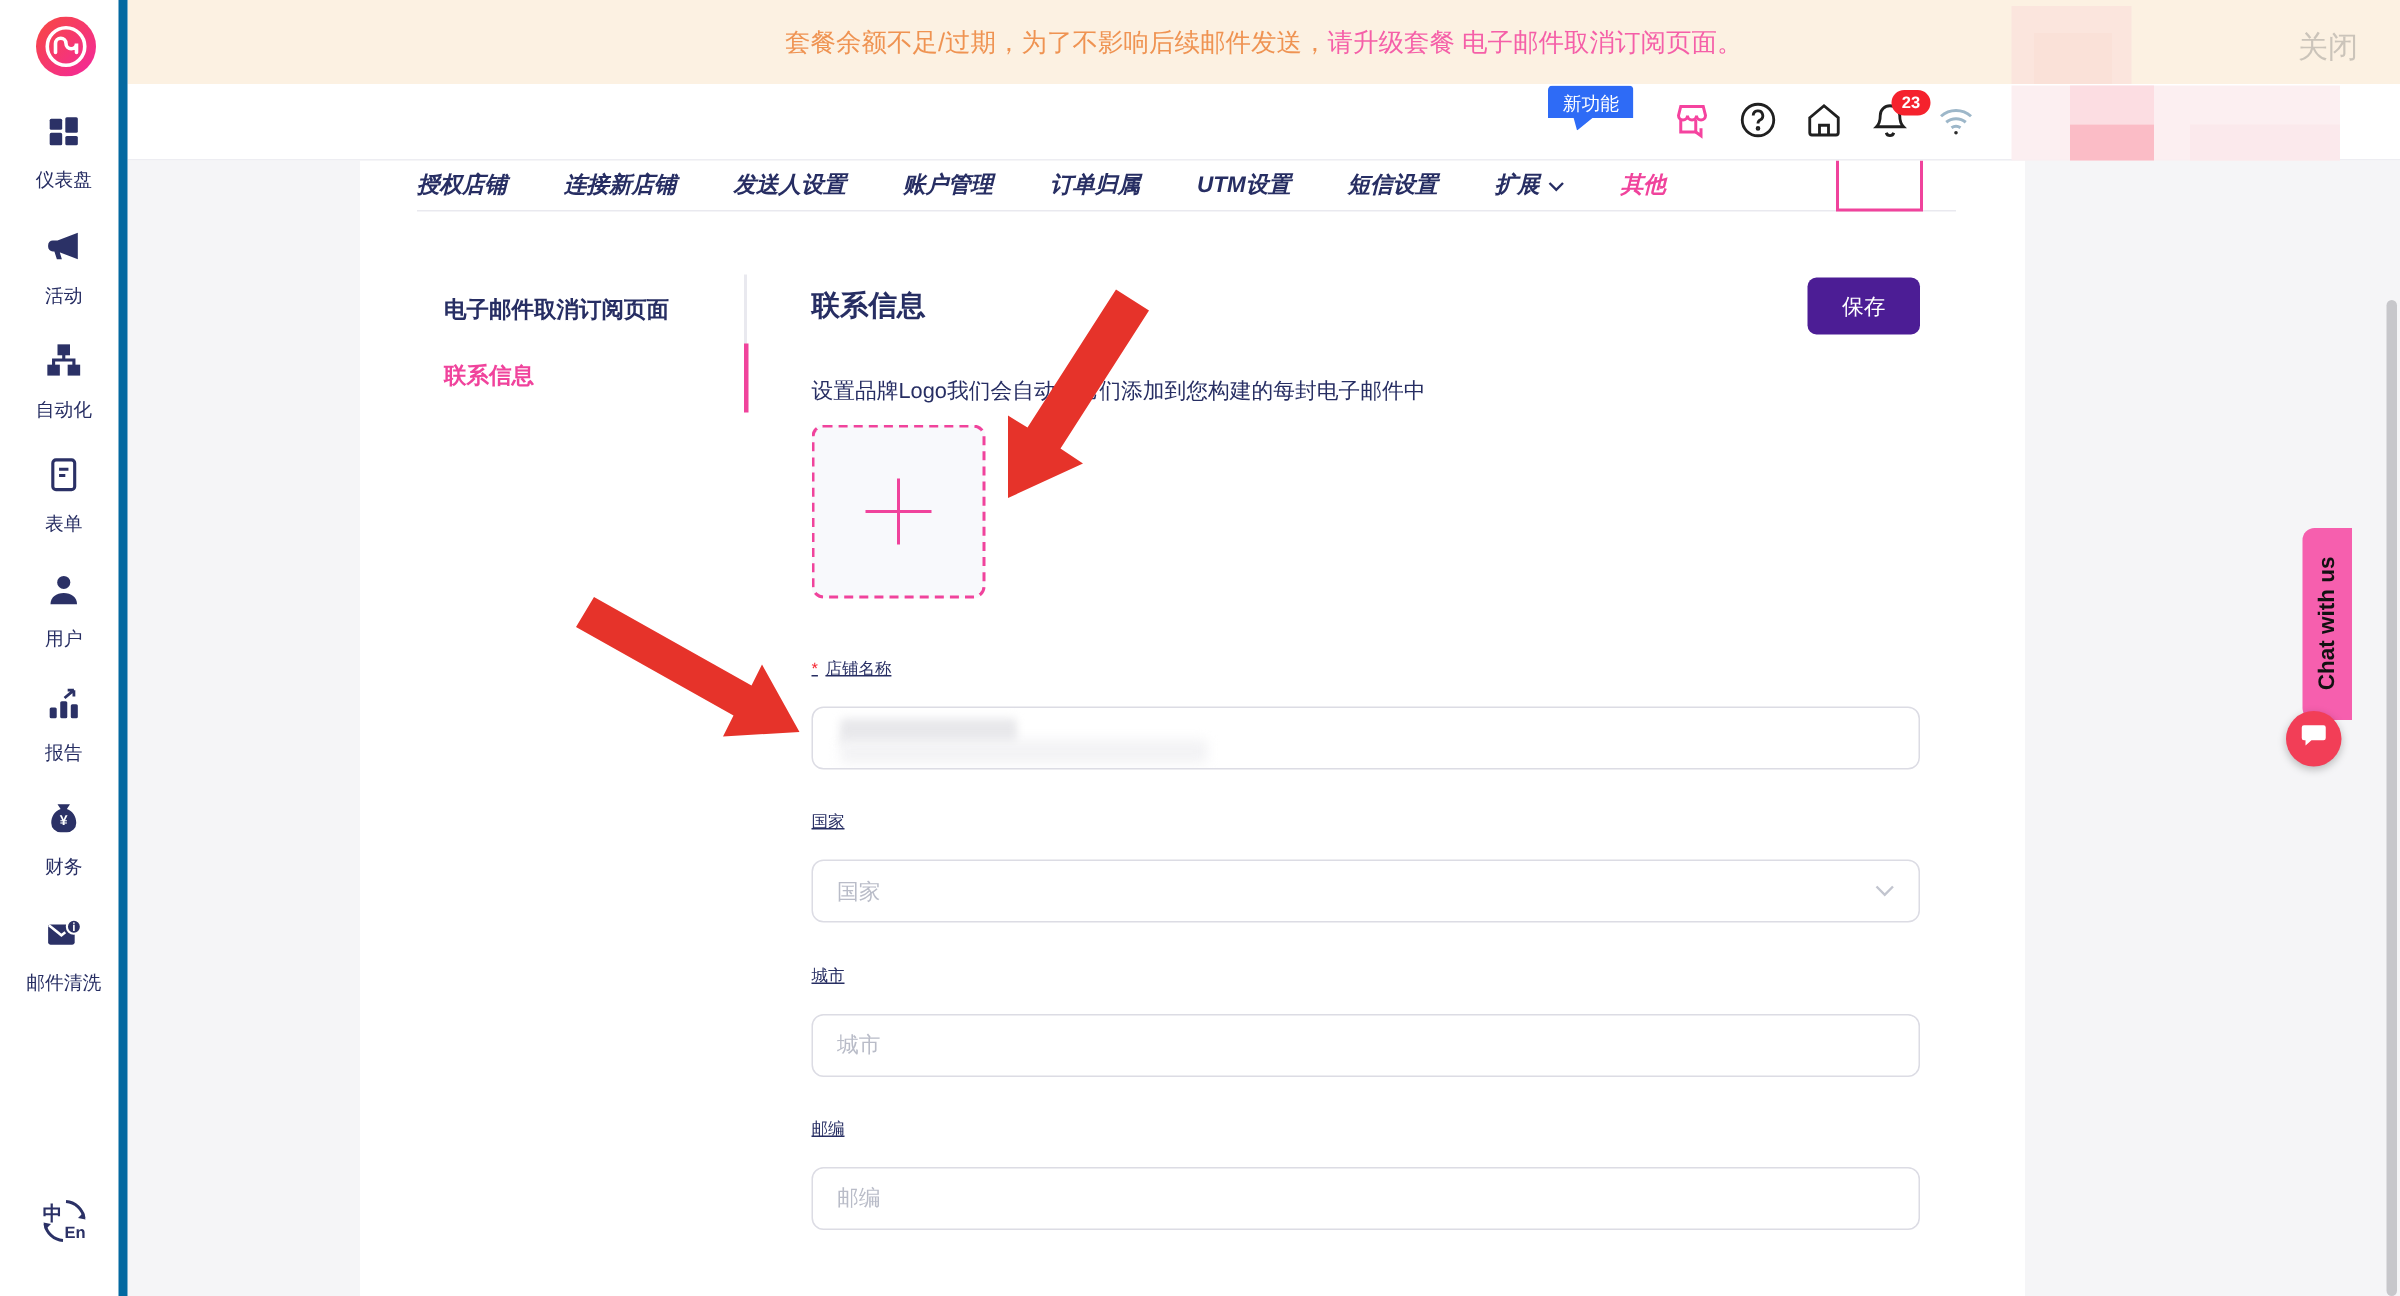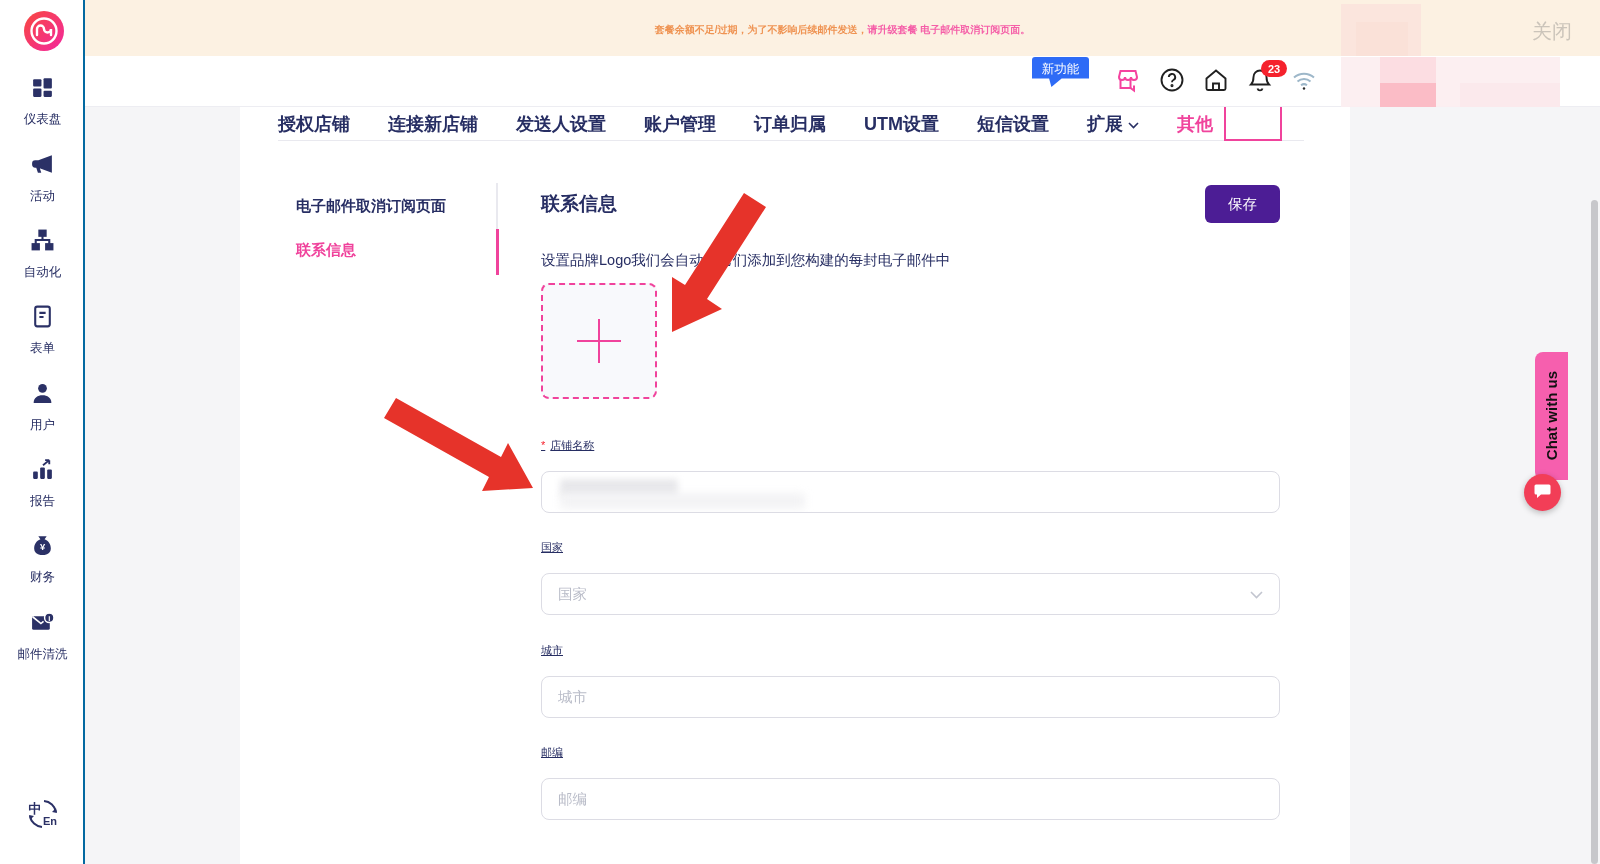--- a/index.html
+++ b/index.html
@@ -1,32 +1,32 @@
 <!DOCTYPE html>
 <html><head>
 <meta charset="utf-8">
 <style>
   * { margin:0; padding:0; box-sizing:border-box; }
   html,body { width:1600px; height:864px; overflow:hidden;
     font-family:"Liberation Sans","DejaVu Sans",sans-serif; background:#f5f5f7; }
 
   
   .sidebar { position:absolute; left:0; top:0; width:85px; height:864px;
-    background:#ffffff; border-right:2px solid #0369a1; z-index:30; }
+    background:#ffffff; border-right:6px solid #0369a1; z-index:30; }
   .logo { position:absolute; left:24px; top:11px; width:40px; height:40px; }
   .side-item { position:absolute; left:0; width:85px; display:flex; flex-direction:column;
     align-items:center; gap:7px; cursor:pointer; }
   .side-item svg { width:25px; height:25px; }
   .side-label { font-size:12.5px; color:#272e63; white-space:nowrap; }
   .lang-toggle { position:absolute; left:26px; top:797px; width:34px; height:34px; cursor:pointer; }
 
   
   .banner { position:absolute; left:85px; top:0; width:1515px; height:56px;
     background:#fcf1e2; display:flex; align-items:center; justify-content:center; z-index:10; }
-  .banner-text { font-size:10px; color:#ef9352; font-weight:700; }
+  .banner-text { font-size:17px; color:#ef9352; font-weight:400; }
   .banner-link { color:#f55fa8; cursor:pointer;margin-top:31px; }
   .banner-suffix { color:#f55fa8; }
   .banner-close { position:absolute; right:28px; top:18px; font-size:20px; color:#cbc4ba; cursor:pointer; }
 
   
   .topbar { position:absolute; left:85px; top:56px; width:1515px; height:51px;
     background:#ffffff; border-bottom:1px solid #ededf2; z-index:10; }
   .newfeature { position:absolute; left:947px; top:1px; width:57px; height:30px;
     background:#2e6bf6; color:#fff; font-size:12.5px; display:flex; justify-content:center;
     padding-top:4px; clip-path:polygon(0 0,100% 0,100% 72%,52% 72%,34% 100%,30% 72%,0 72%);
@@ -39,22 +39,22 @@
 
   
   .mosaic { position:absolute; z-index:12; pointer-events:none; }
 
   
   .card { position:absolute; left:240px; top:107px; width:1110px; height:757px;
     background:#ffffff; z-index:5; }
 
   .tabs { position:absolute; left:38px; top:0; width:1026px; height:34px;
     display:flex; align-items:center; gap:38px; border-bottom:1px solid #e9e9ef; }
-  .tab { font-size:18px; color:#272e63; font-weight:600; white-space:nowrap; cursor:pointer;
-    display:flex; align-items:center; gap:5px; }
+  .tab { font-size:15px; color:#272e63; font-weight:600; white-space:nowrap; cursor:pointer;
+    display:flex; align-items:center; gap:5px;font-style:italic; }
   .tab.active { color:#f0439c;text-align:right; }
   .tab-box { position:absolute; left:946px; top:-8px; width:58px; height:42px;
     border:2px solid #f0439c; pointer-events:none; }
 
   .subnav-item { position:absolute; left:56px; font-size:15px; font-weight:600; color:#272e63;
     white-space:nowrap; cursor:pointer; }
   .subnav-item.active { color:#f0439c; }
   .subnav-divider { position:absolute; left:256px; top:76px; width:2px; height:90px; background:#e9e9ef; }
   .subnav-divider-active { position:absolute; left:256px; top:122px; width:3px; height:46px; background:#f0439c; }
 

